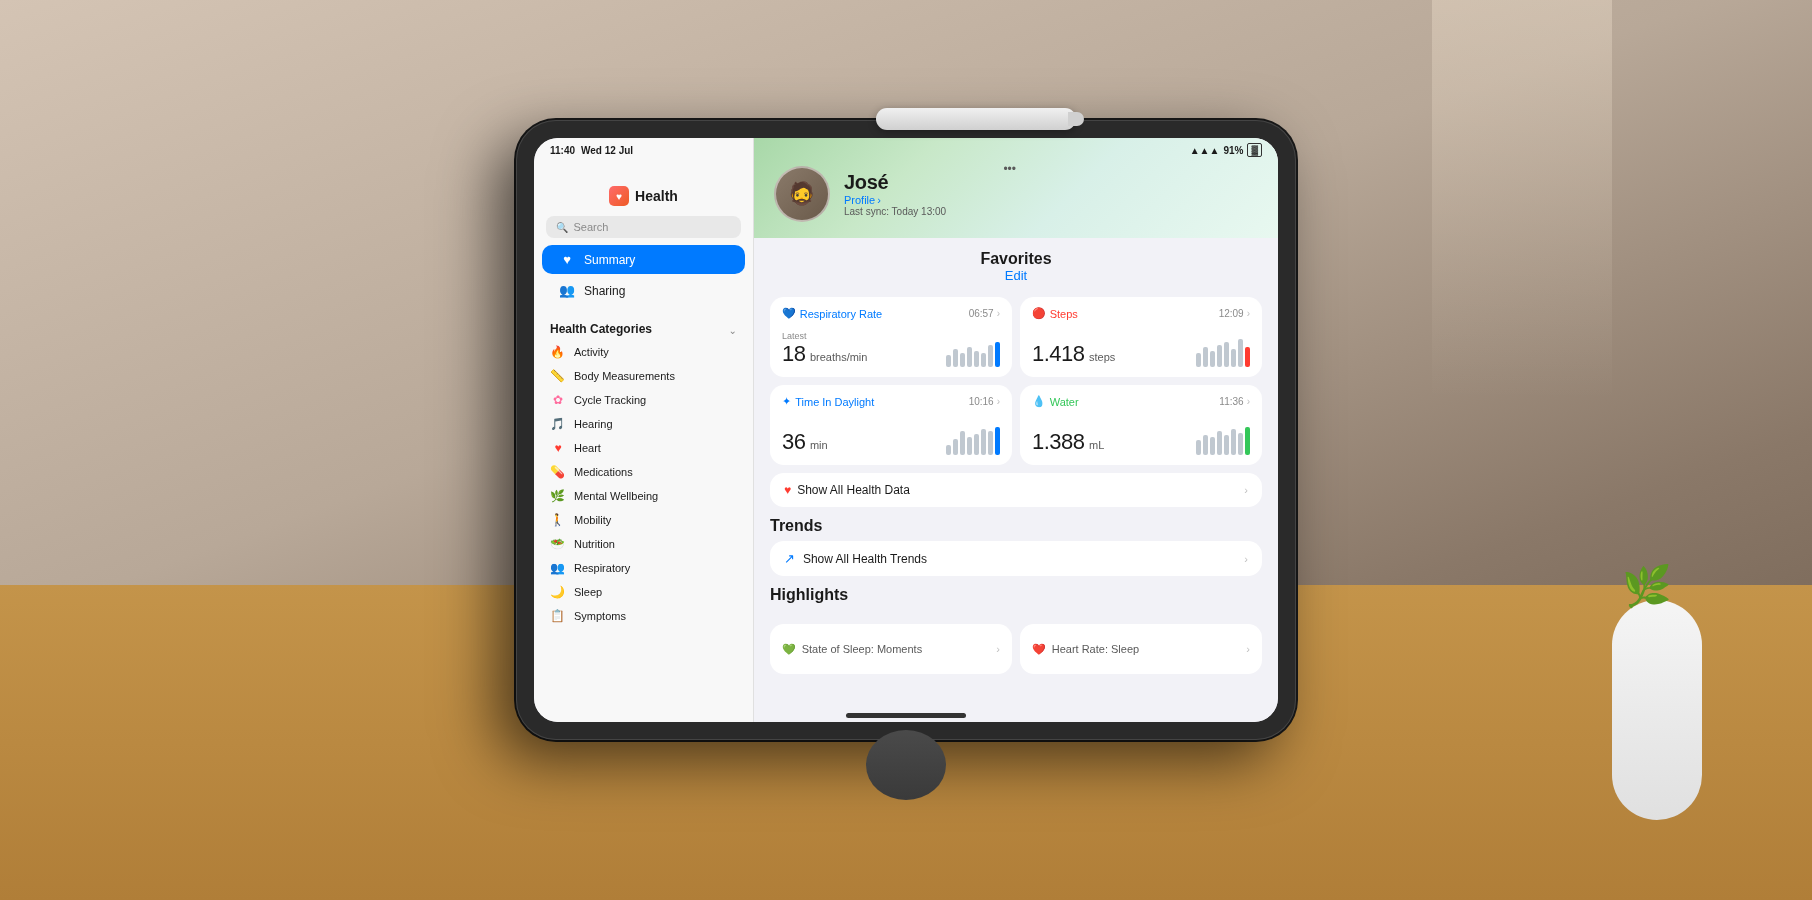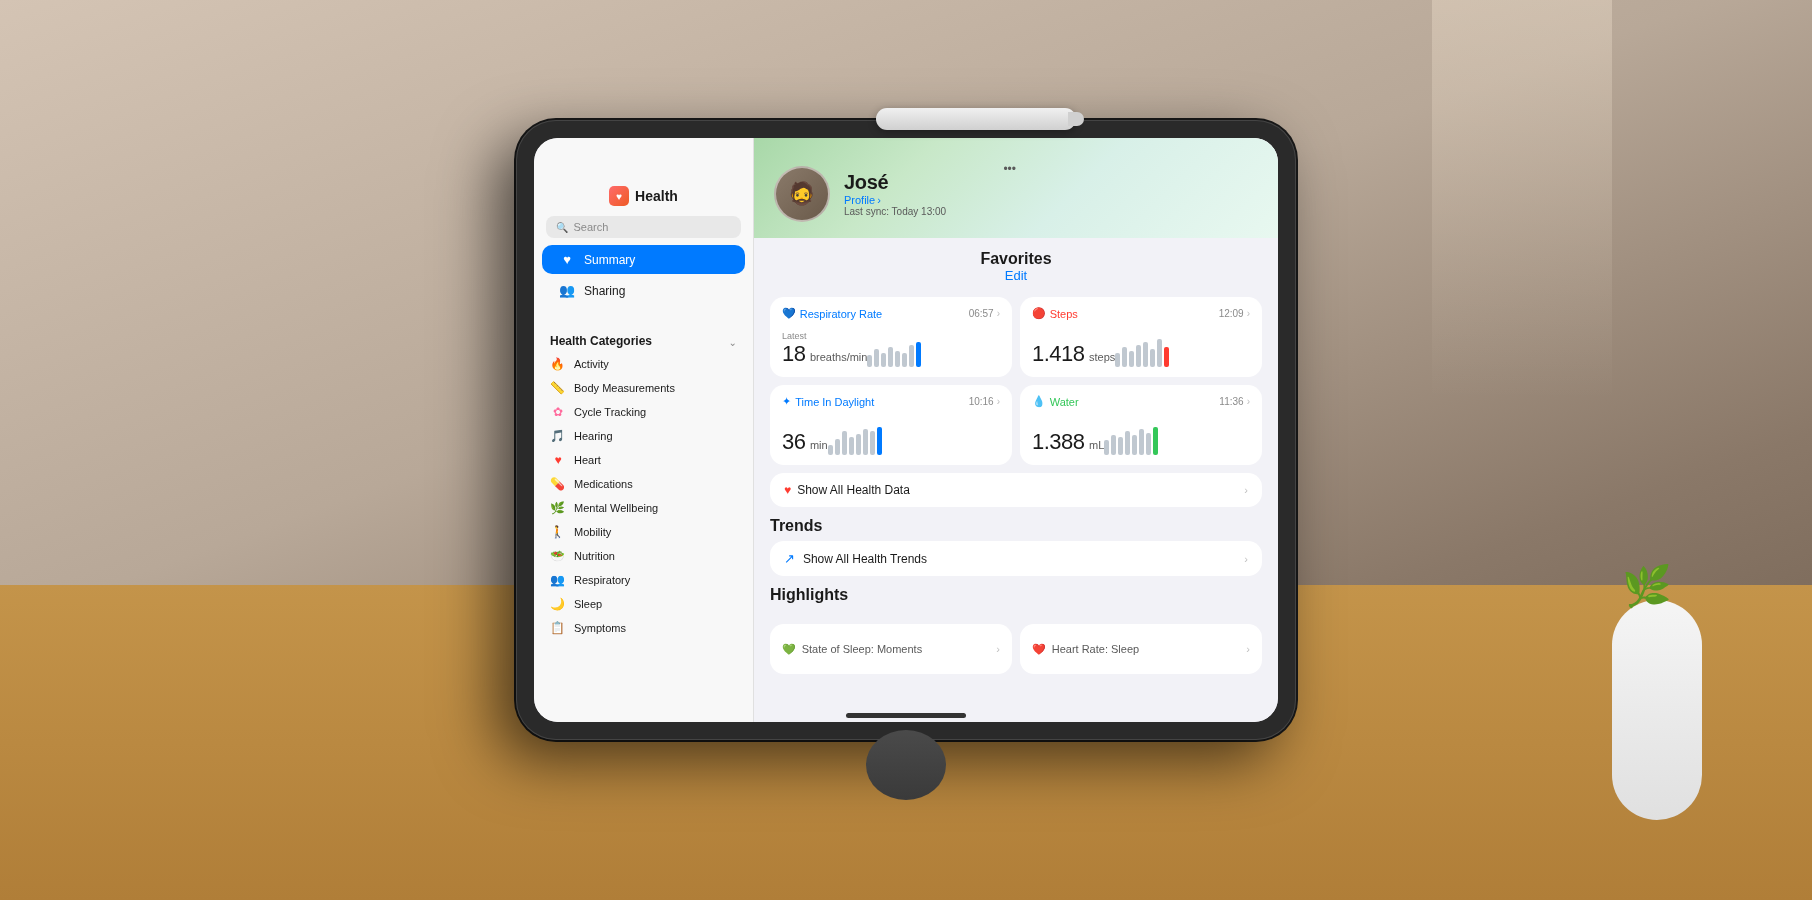--- a/index.html
+++ b/index.html
@@ -187,21 +187,21 @@
       font-size: 13px;
       width: 18px;
       text-align: center;
     }
 
     .section-header {
       display: flex;
       align-items: flex-end;
       justify-content: space-between;
       padding: 8px 16px 4px;
-      margin-top: 20px;
+      margin-top: 8px;
     }
 
     .section-title {
       font-size: 12px;
       font-weight: 600;
       color: #1a1a1a;
     }
 
     .chevron {
       font-size: 10px;
@@ -355,21 +355,21 @@
     }
 
     .fav-chevron {
       font-size: 10px;
       color: #c0c0c0;
     }
 
     .fav-card-body {
       display: flex;
       align-items: flex-end;
-      justify-content: flex-start;
+      justify-content: space-between;
     }
 
     .fav-value-area {}
 
     .fav-sublabel {
       font-size: 9px;
       color: #8a8a8a;
     }
 
     .fav-value {
@@ -559,20 +559,31 @@
 
 <div style="position:absolute;right:200px;top:0;width:180px;height:400px;background:linear-gradient(180deg,rgba(255,240,220,0.3) 0%,transparent 100%);z-index:0;"></div>
 
 <div class="ipad-container" style="position:relative;z-index:10;">
 
   <div class="pencil"></div>
 
   <div class="ipad-body">
     <div class="ipad-screen">
 
+      <div class="status-bar">
+        <div class="status-left">
+          <span>11:40</span>
+          <span>Wed 12 Jul</span>
+        </div>
+        <div class="status-right">
+          <span style="font-size:10px;">▲▲▲</span>
+          <span>91%</span>
+          <span style="border:1px solid #333;padding:1px 3px;border-radius:2px;font-size:9px;">▓</span>
+        </div>
+      </div>
 
       <div class="app-layout">
 
         <div class="sidebar">
 
           <div class="sidebar-header">
             <div class="sidebar-app-icon">
               <span style="color:white;font-size:10px;">♥</span>
             </div>
             <span class="sidebar-title">Health</span>

